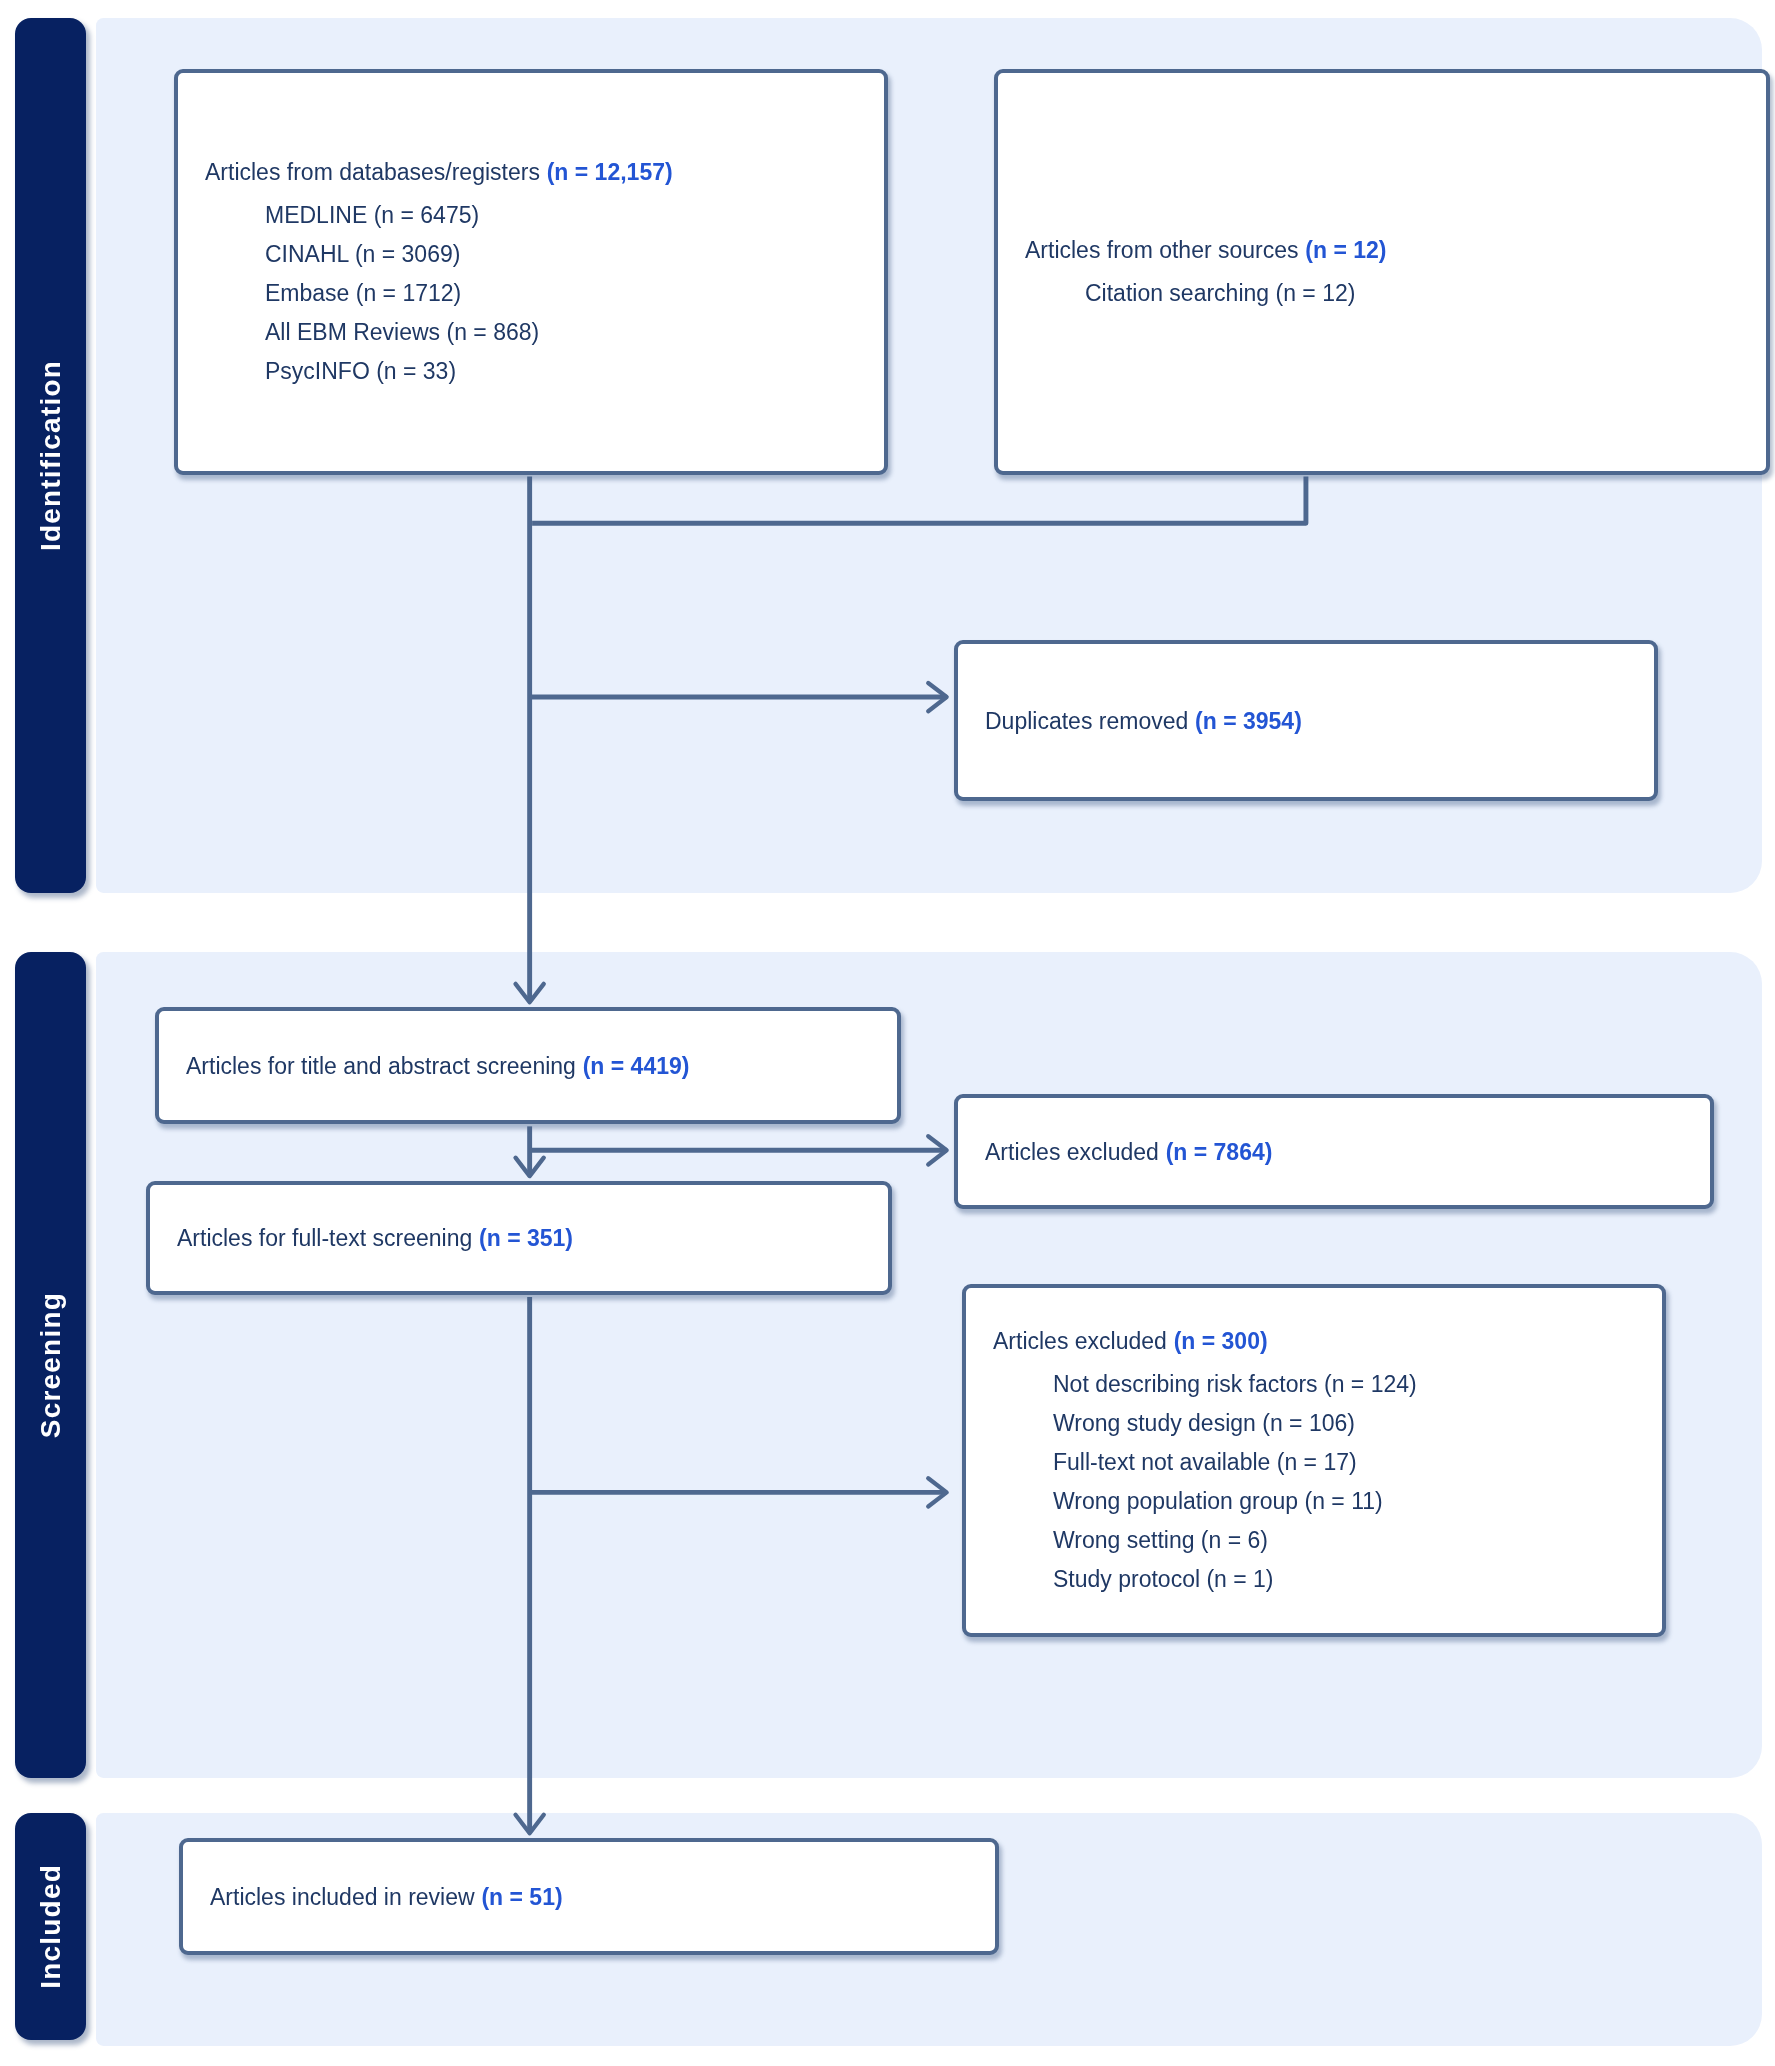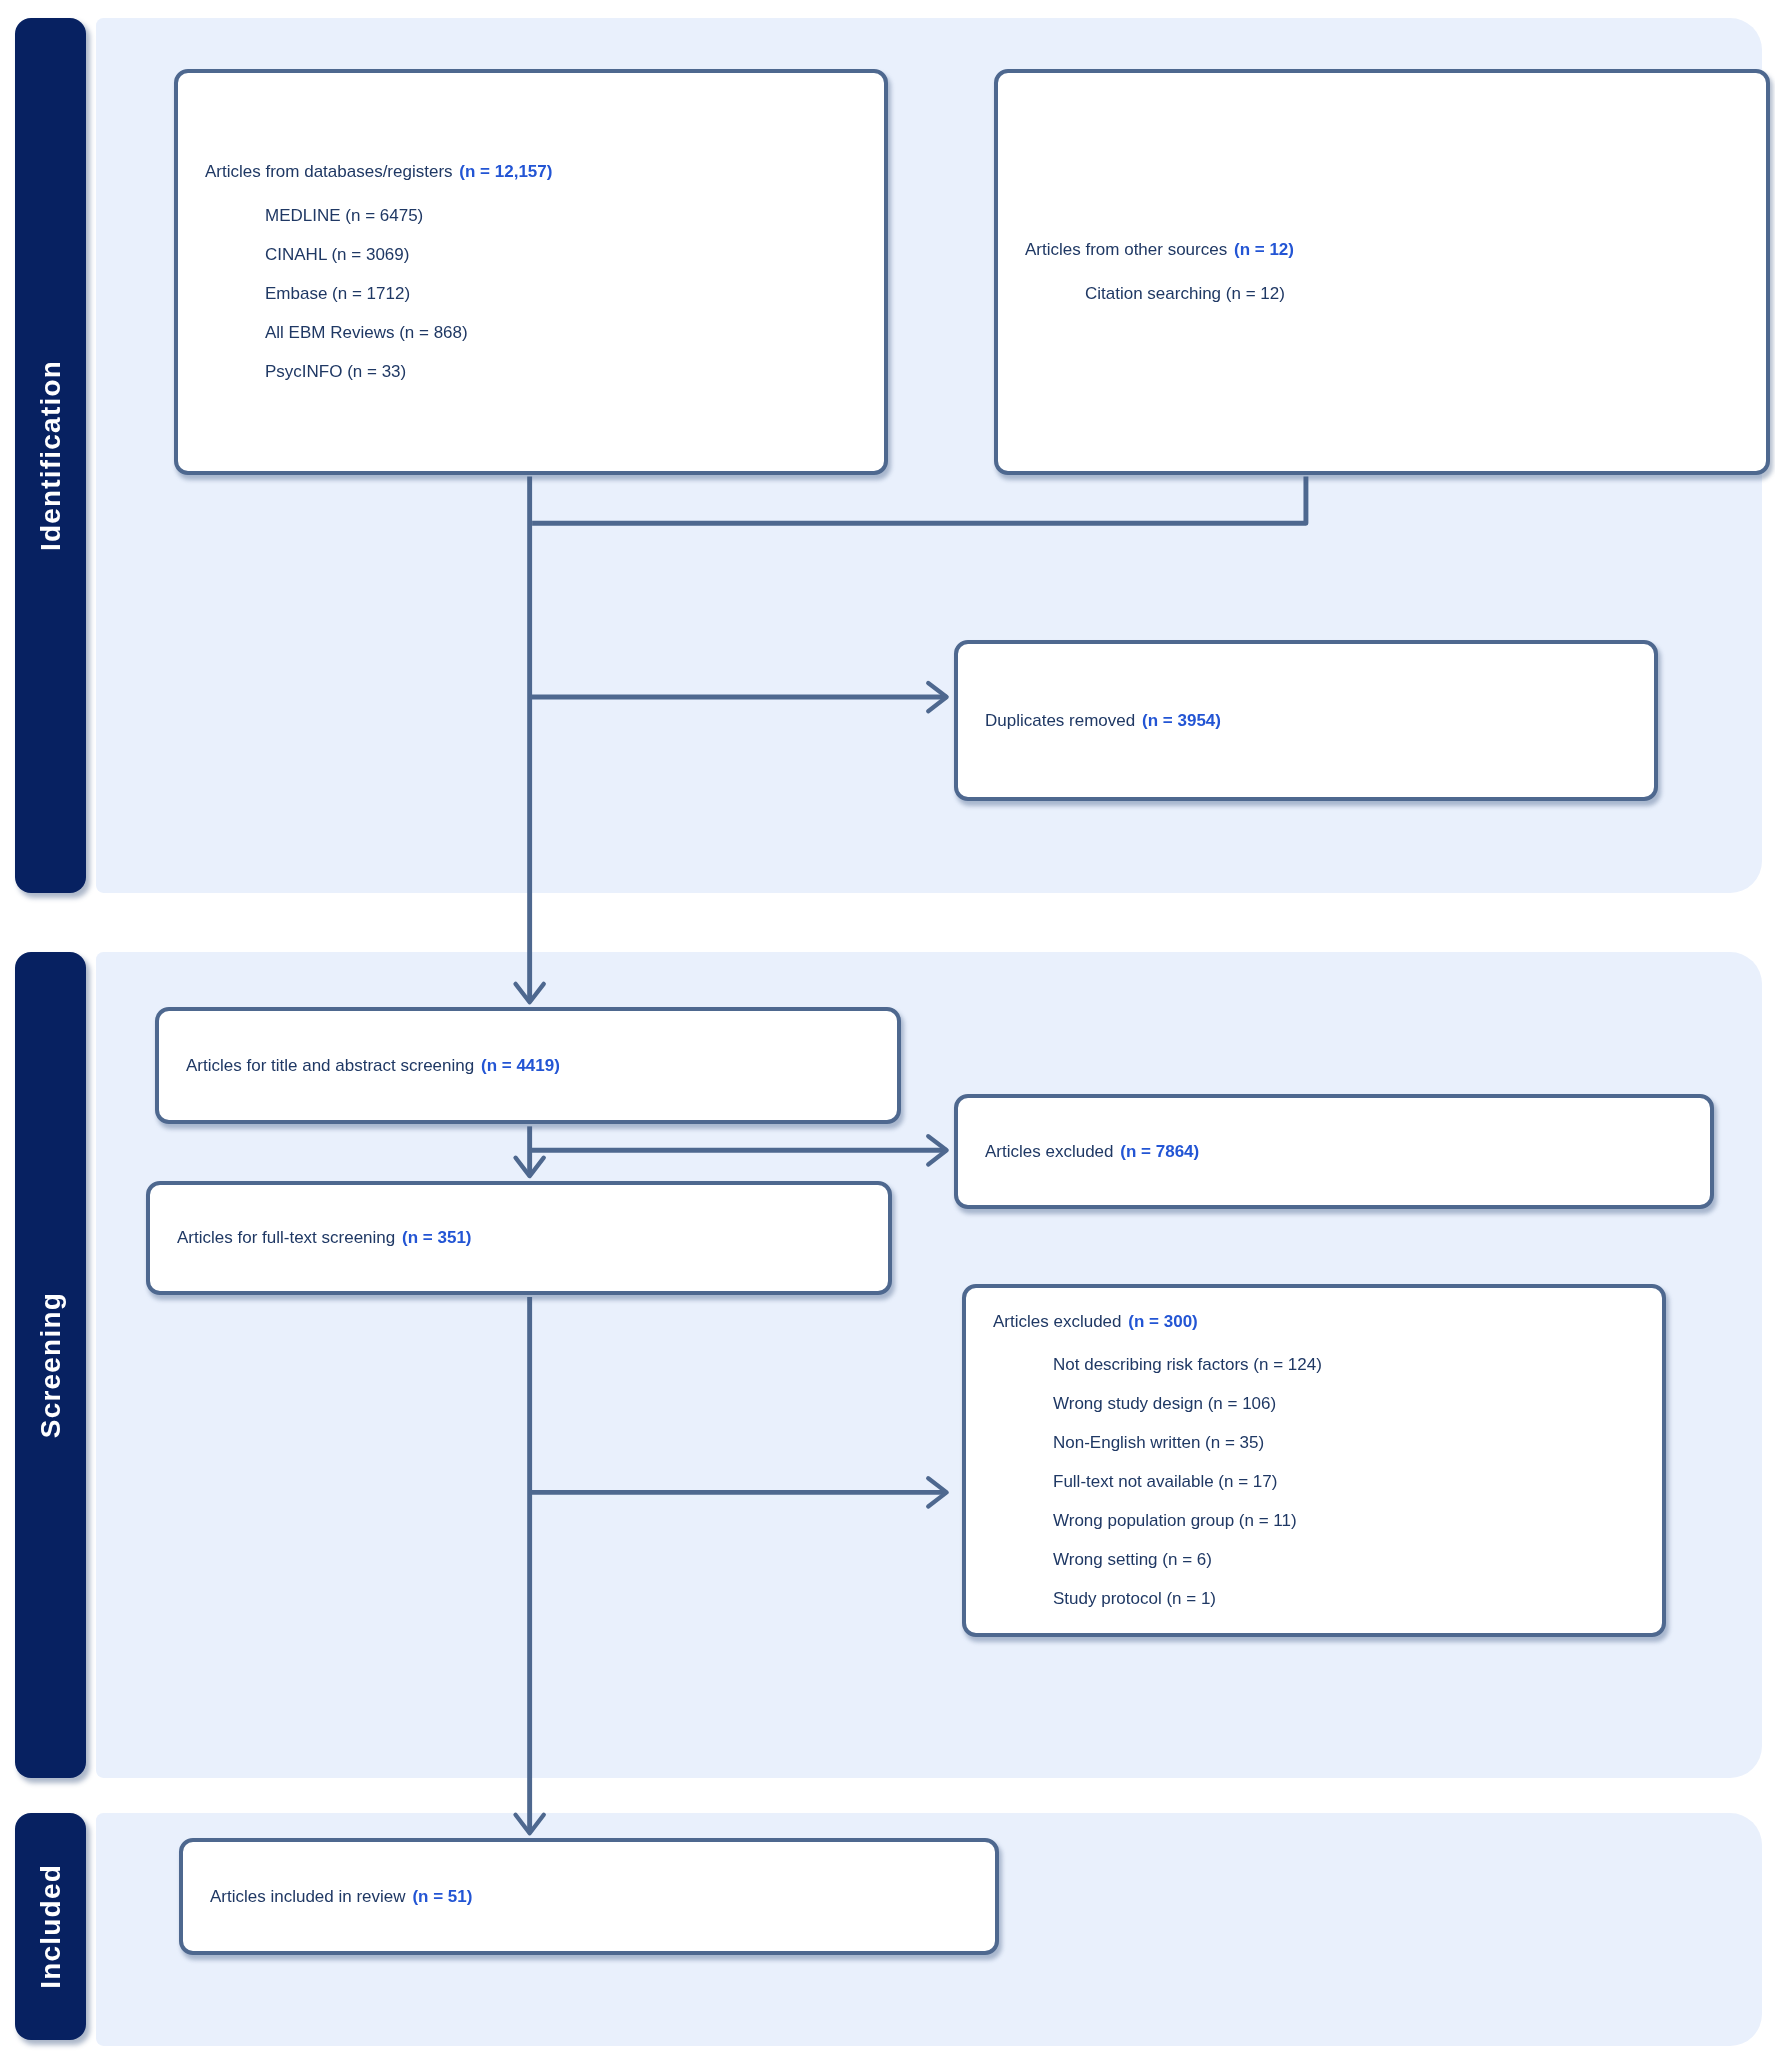--- a/index.html
+++ b/index.html
@@ -36,25 +36,25 @@
   #bar-included{top:1813px;height:227px;}
   #bg-included{top:1813px;height:233px;}
 
   
   svg.connectors{position:absolute;left:0;top:0;z-index:1;}
 
   
   .flowbox{
     position:absolute;box-sizing:border-box;
     background:#ffffff;
-    border:4.9px solid #4e688f;border-radius:14px;
+    border:4.9px solid #4e688f;border-radius:9px;
     box-shadow:2.5px 4.3px 4.3px rgba(70,95,135,.40);
     display:flex;flex-direction:column;justify-content:center;
     padding:6.1px 14.7px 6.1px 27px;
-    color:#1f3864;font-size:17px;
+    color:#1f3864;font-size:23px;
     z-index:2;
   }
   .flowbox .title{line-height:38px;white-space:nowrap;}
   .flowbox .n{font-weight:bold;color:#2355d4;margin-left:6.8px;}
   .flowbox ul{list-style:none;margin:4.9px 0 0 60px;padding:0;}
   .flowbox li{line-height:39px;white-space:nowrap;}
 
   #box-databases{left:174px;top:69px;width:714px;height:406px;}
   #box-other-sources{left:954px;top:69px;width:776px;height:406px;margin-left:40px;}
   #box-duplicates{left:954px;top:640px;width:704px;height:161px;}
@@ -132,21 +132,20 @@
 
   <div class="flowbox" id="box-full-text">
     <div class="title"><span>Articles for full-text screening</span><span class="n">(n = 351)</span></div>
   </div>
 
   <div class="flowbox" id="box-excluded-ft">
     <div class="title"><span>Articles excluded</span><span class="n">(n = 300)</span></div>
     <ul>
       <li>Not describing risk factors (n = 124)</li>
       <li>Wrong study design (n = 106)</li>
-      <li>Non-English written (n = 35)</li>
       <li>Full-text not available (n = 17)</li>
       <li>Wrong population group (n = 11)</li>
       <li>Wrong setting (n = 6)</li>
       <li>Study protocol (n = 1)</li>
     </ul>
   </div>
 
   <div class="flowbox" id="box-included">
     <div class="title"><span>Articles included in review</span><span class="n">(n = 51)</span></div>
   </div>

